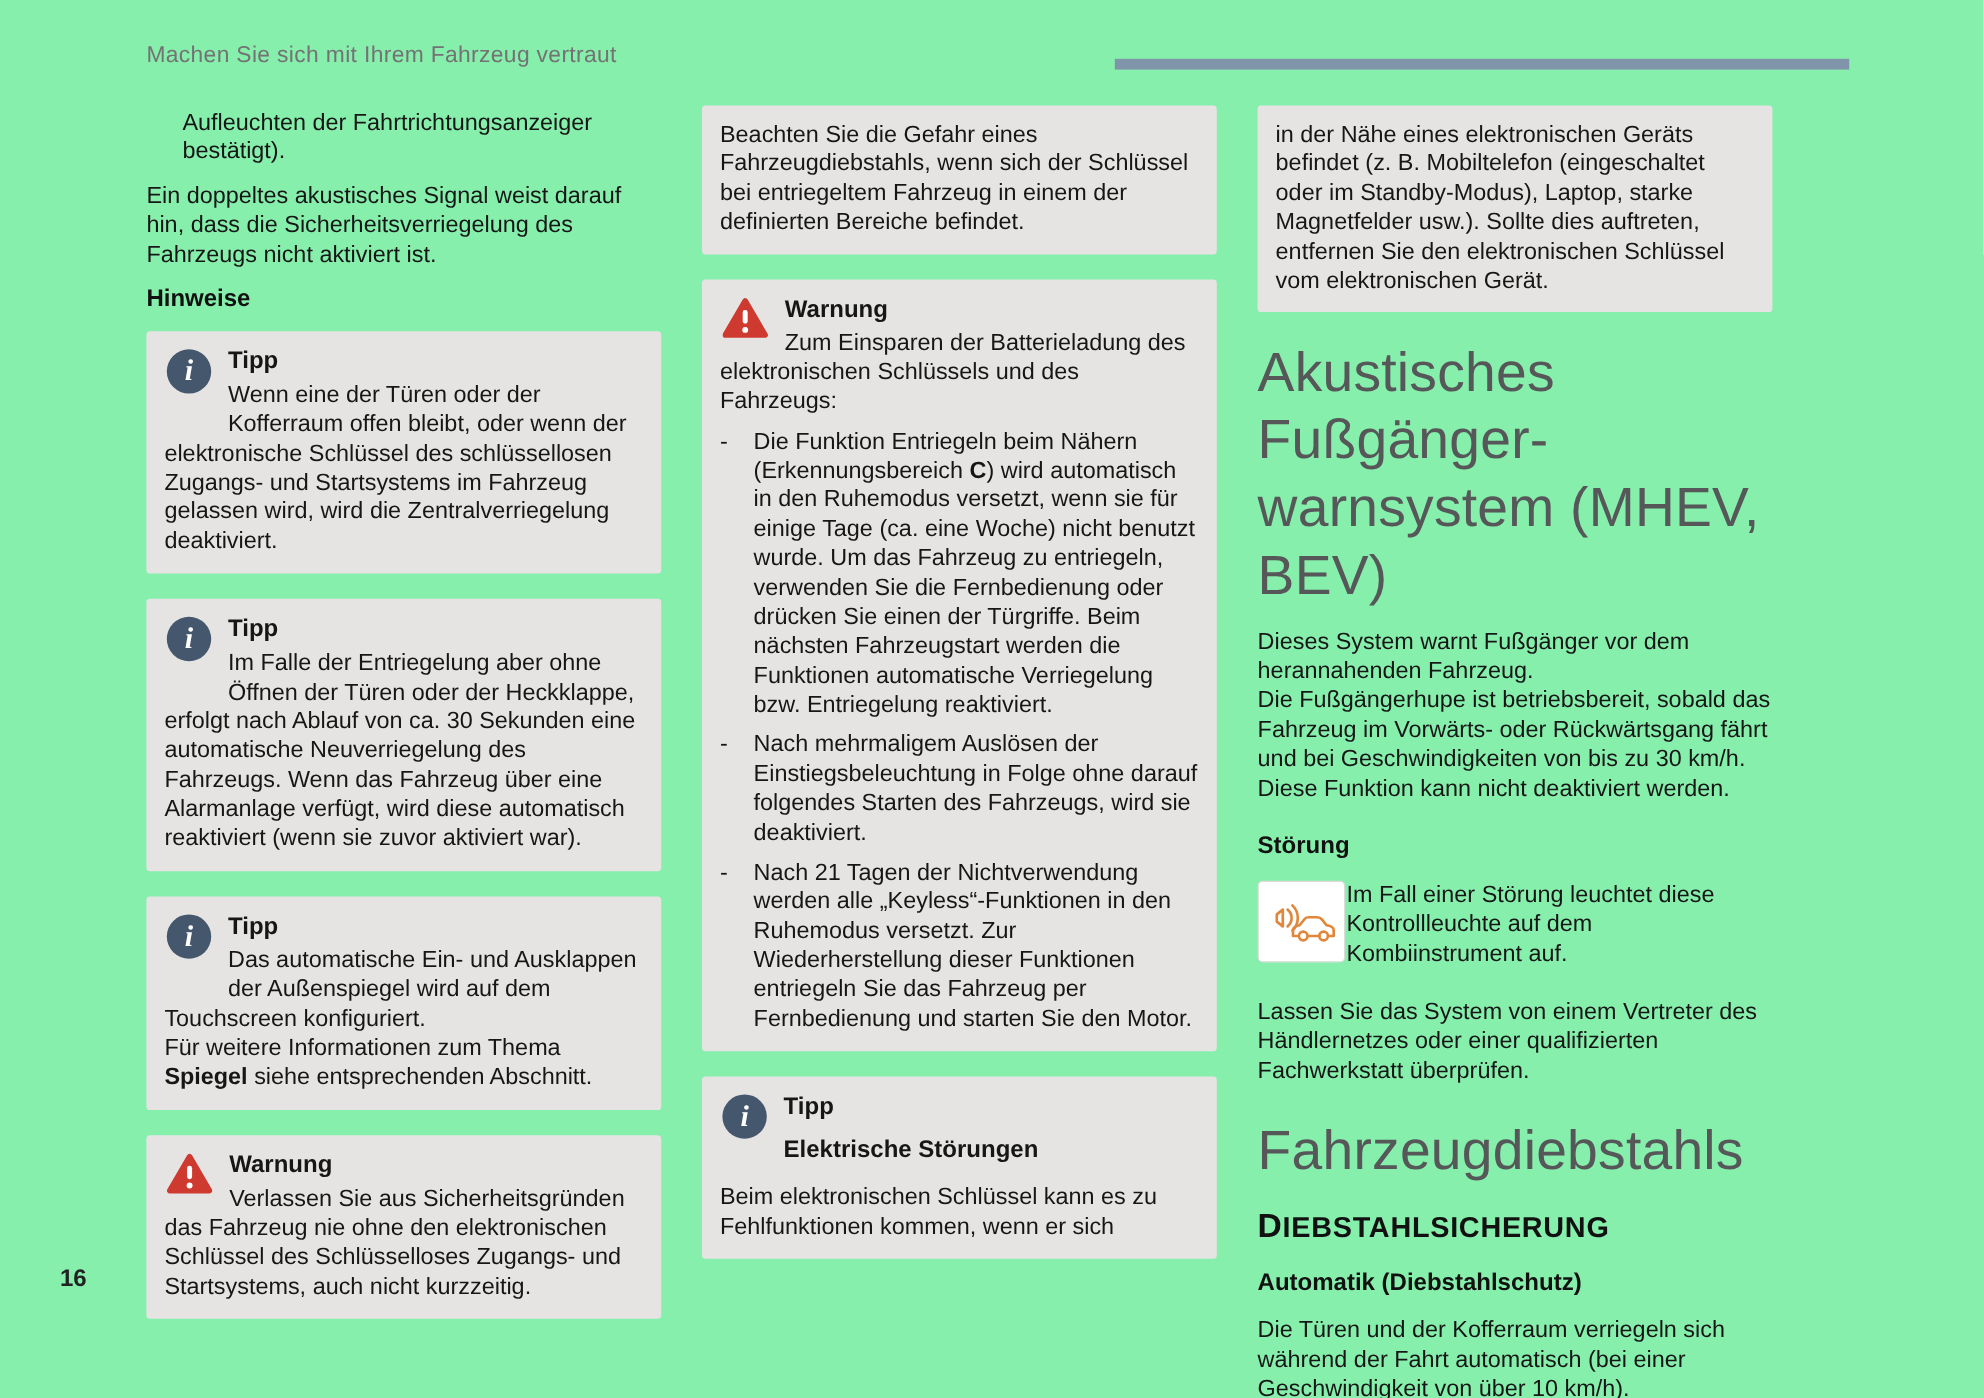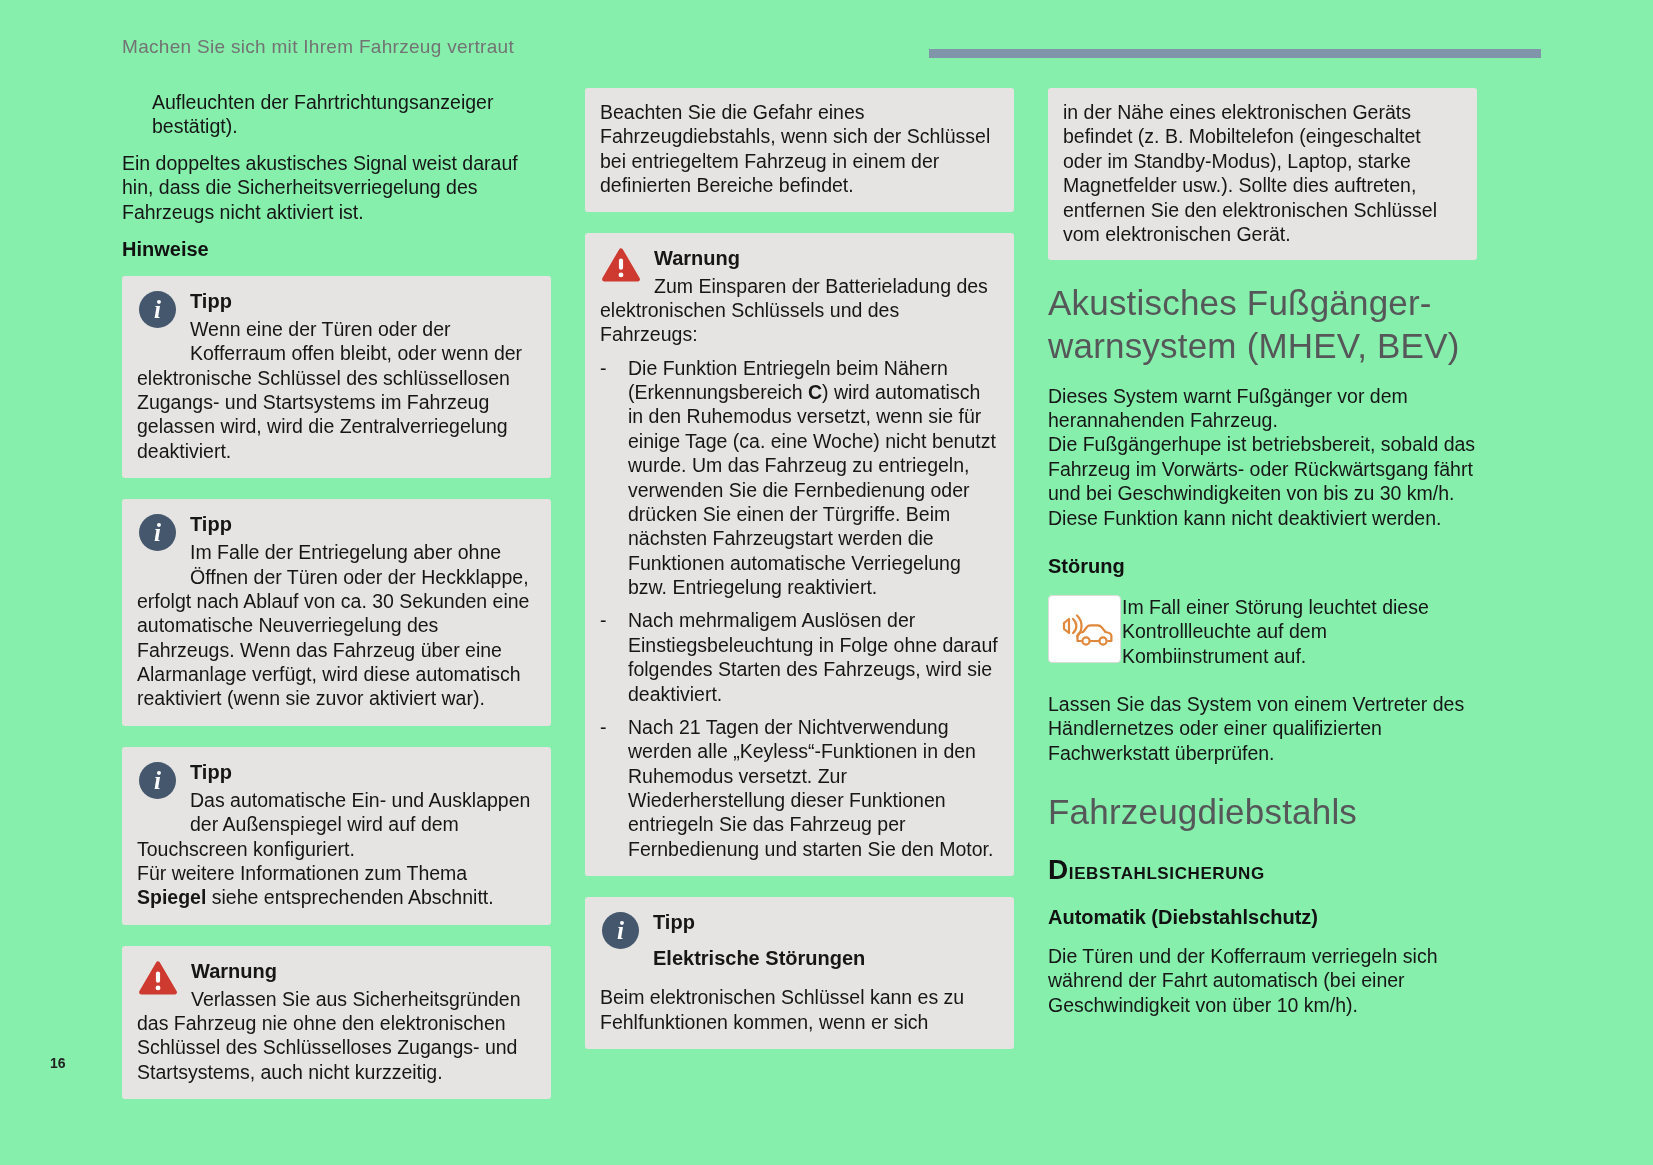--- a/index.html
+++ b/index.html
@@ -45,43 +45,43 @@
   .warn-icon { width:38px; height:34px; display:block; }
   .box-title { font-weight:bold; font-size:20px; margin-bottom:3px; }
   .box-subtitle { font-weight:bold; font-size:20px; margin:11px 0 14px; }
   .clear { clear:left; margin-top:6px; }
 
   .bullets { clear:left; margin-top:8px; }
   .bullet { display:flex; margin-top:9px; }
   .bullet::before { content:"-"; flex:0 0 28px; width:28px; }
 
   .h-large {
-    font-size:35px; line-height:1.22; color:#565759; font-weight:500;
+    font-size:46px; line-height:1.22; color:#565759; font-weight:500;
     margin:22px 0 16px; letter-spacing:0.2px;
   }
   .h-large .line { display:block; }
   .h-large.mt { margin-top:26px; margin-bottom:18px; }
   .h-caps {
-    font-size:17px; font-weight:bold; color:#111; letter-spacing:0.6px;
+    font-size:24px; font-weight:bold; color:#111; letter-spacing:0.6px;
     margin:4px 0 18px;
   }
   .h-caps::first-letter { font-size:28px; }
 
   .para-group { margin-bottom:24px; }
   .fault-row { display:flex; gap:1px; margin:16px 0 24px; align-items:flex-start; }
   .car-icon-box {
     flex:0 0 73px; width:73px; height:68px;
     border:1px solid #dcdbd9; border-radius:4px; background:#fff;
     display:flex; align-items:center; justify-content:center;
   }
   .fault-text { flex:1; }
 
   .page-number {
     position:absolute; left:50px; top:1055px;
-    font-size:14px; font-weight:bold; color:#222;
+    font-size:20px; font-weight:bold; color:#222;
   }
 </style>
 </head>
 <body>
 
 <div class="page">
 
   <div class="header-title">Machen Sie sich mit Ihrem Fahrzeug vertraut</div>
   <div class="header-bar"></div>
 

